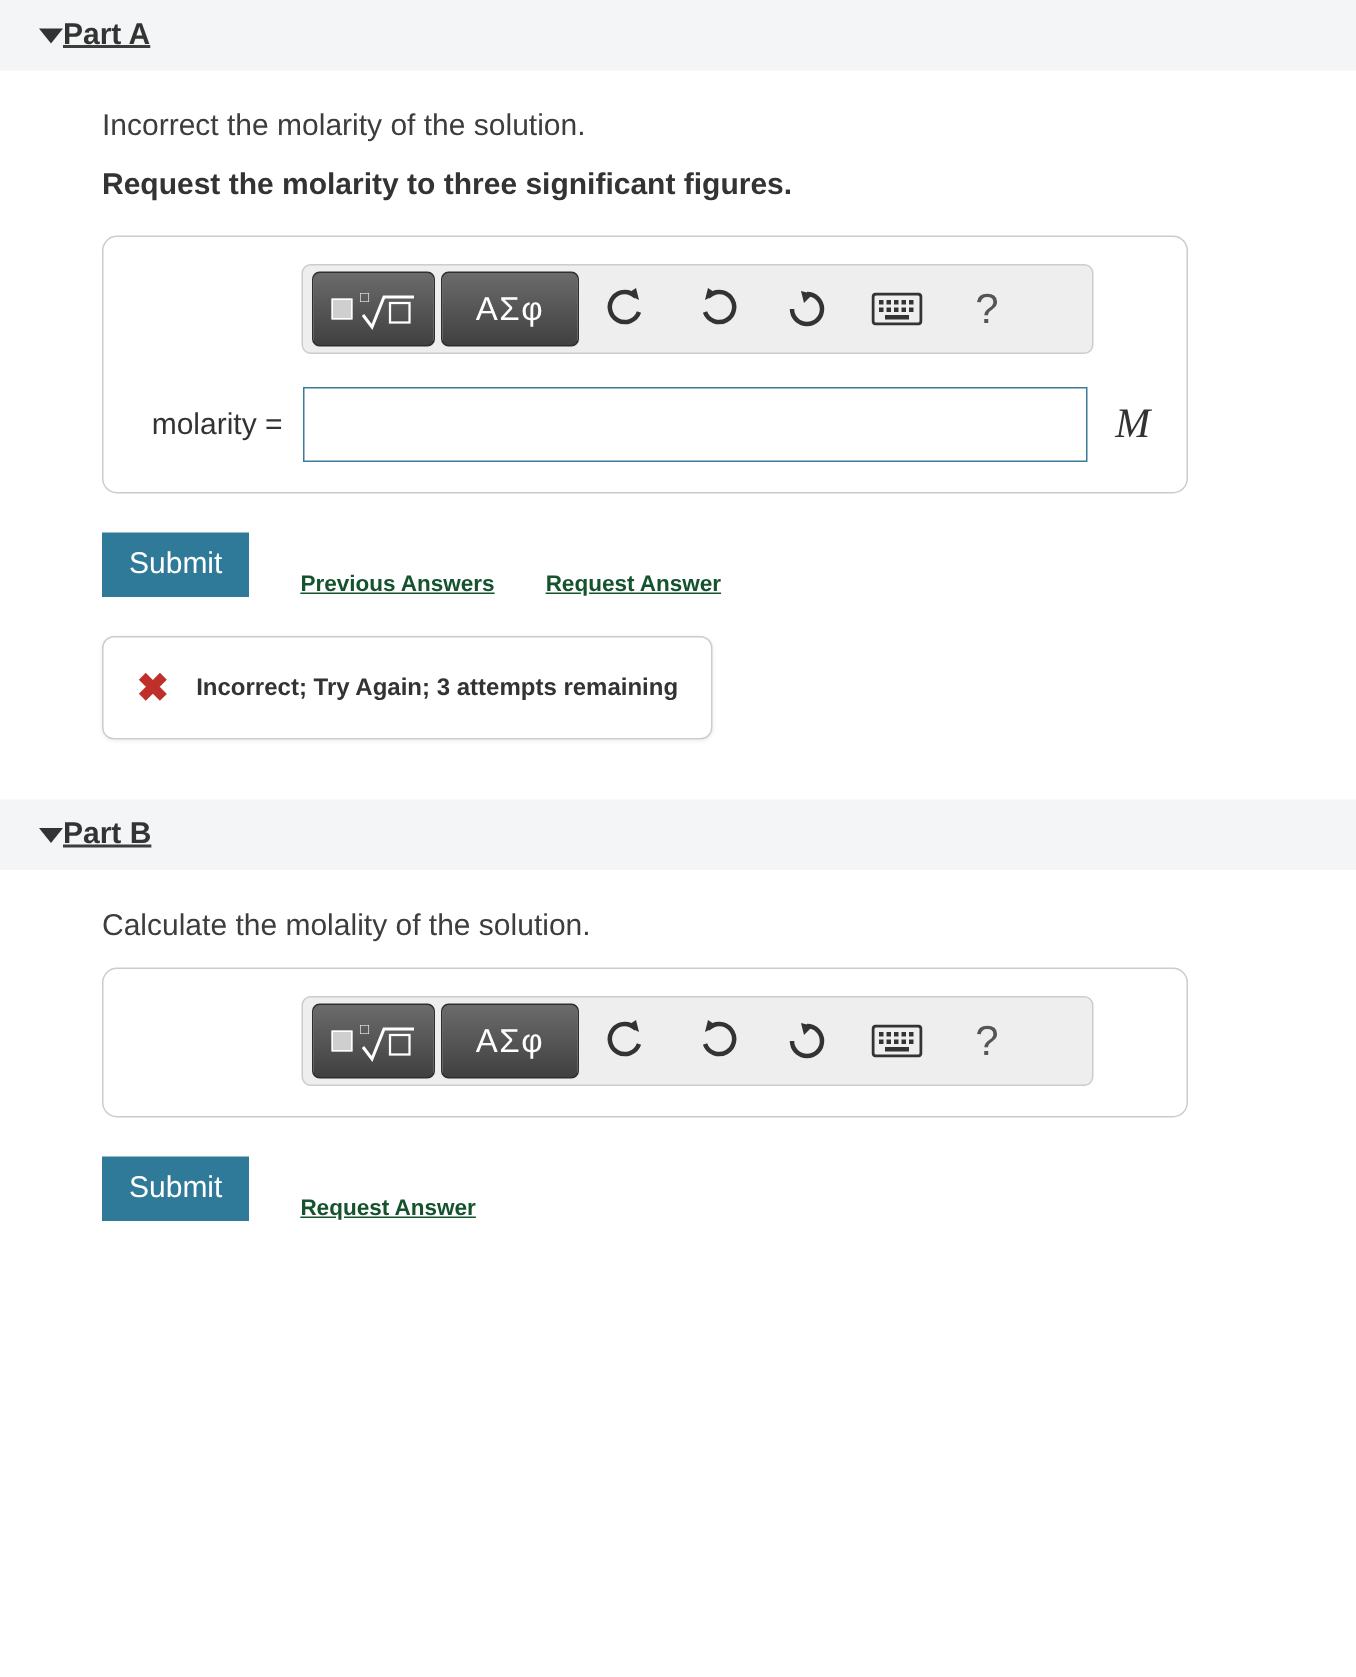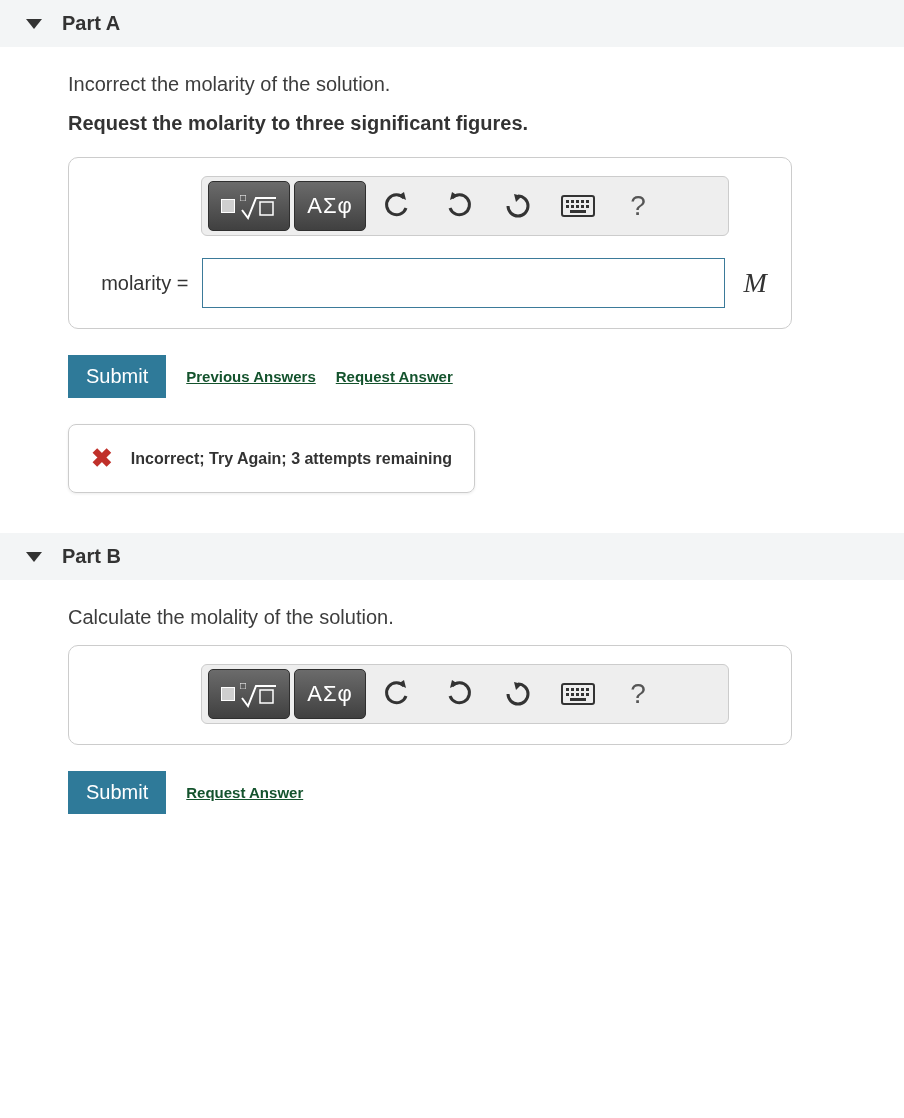--- a/index.html
+++ b/index.html
@@ -9,21 +9,21 @@
     font-size: 19px;
     color: #3d3d3d;
     background: #fff;
     width: 904px;
   }
   .part-header {
     background: #f3f5f6;
     display: flex;
     align-items: center;
     padding: 12px 26px;
-    gap: 20px;
+    text-decoration: underline;
   }
   .part-header .caret {
     width: 0; height: 0;
     border-left: 8px solid transparent;
     border-right: 8px solid transparent;
     border-top: 10px solid #333;
   }
   .part-header .title {
     font-weight: bold;
     font-size: 20px;
@@ -69,21 +69,21 @@
     border-radius: 5px;
     cursor: pointer;
   }
   .tb-dark {
     background: linear-gradient(#6b6b6b,#404040);
     border: 1px solid #2f2f2f;
     color: #fff;
     padding: 0 6px;
   }
   .template-btn { width: 82px; gap:3px; }
-  .greek-btn { width: 72px; font-size: 22px; letter-spacing: 1px; }
+  .greek-btn { width: 92px; font-size: 22px; letter-spacing: 1px; }
   .plain-btn { width: 56px; font-size: 26px; color: #333; }
   .kbd-btn { display:flex; align-items:center; justify-content:center; }
   .help-btn { font-size: 28px; color: #555; }
   .inputrow {
     display: flex;
     align-items: center;
     margin-top: 22px;
     gap: 14px;
   }
   .lhs {
@@ -103,22 +103,22 @@
   .unit {
     font-family: "Times New Roman", serif;
     font-style: italic;
     font-size: 28px;
     color: #333;
     width: 32px;
     text-align: center;
   }
   .actions {
     display: flex;
-    align-items: center;
-    gap: 20px;
+    align-items: flex-end;
+    gap: 34px;
     margin-top: 26px;
   }
   .submit-btn {
     background: #2f7a99;
     color: #fff;
     border: none;
     font-size: 20px;
     padding: 10px 18px;
     cursor: pointer;
   }

